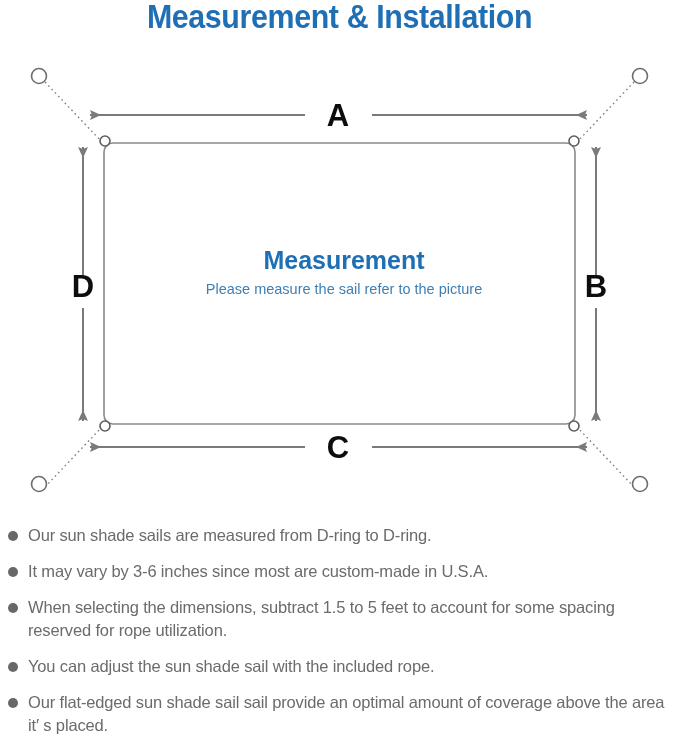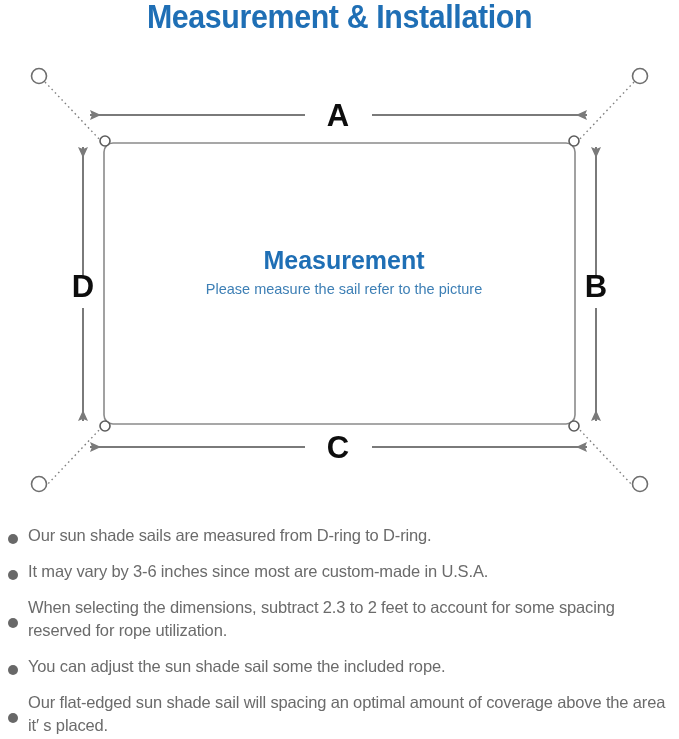--- a/index.html
+++ b/index.html
@@ -63,21 +63,21 @@
 
   
   #notes-list {
     position: absolute;
     left: 0;
     top: 524px;
     width: 679px;
   }
   .note-row {
     display: flex;
-    align-items: center;
+    align-items: flex-start;
     margin-bottom: 13px;
     padding-left: 8px;
   }
   .note-bullet {
     flex: 0 0 auto;
     width: 10px;
     height: 10px;
     border-radius: 50%;
     background: #686868;
     margin-top: 7px;
@@ -170,26 +170,26 @@
     <span class="note-text">Our sun shade sails are measured from D-ring to D-ring.</span>
   </div>
 
   <div class="note-row">
     <span class="note-bullet"></span>
     <span class="note-text">It may vary by 3-6 inches since most are custom-made in U.S.A.</span>
   </div>
 
   <div class="note-row">
     <span class="note-bullet"></span>
-    <span class="note-text">When selecting the dimensions, subtract 2.3 to 2 feet to account for some spacing reserved for rope utilization.</span>
+    <span class="note-text">When selecting the dimensions, subtract 1.5 to 5 feet to account for some spacing reserved for rope utilization.</span>
   </div>
 
   <div class="note-row">
     <span class="note-bullet"></span>
-    <span class="note-text">You can adjust the sun shade sail some the included rope.</span>
+    <span class="note-text">You can adjust the sun shade sail with the included rope.</span>
   </div>
 
   <div class="note-row">
     <span class="note-bullet"></span>
-    <span class="note-text">Our flat-edged sun shade sail will spacing an optimal amount of coverage above the area it′ s placed.</span>
+    <span class="note-text">Our flat-edged sun shade sail sail provide an optimal amount of coverage above the area it′ s placed.</span>
   </div>
 
 </div>
 
 </body></html>

